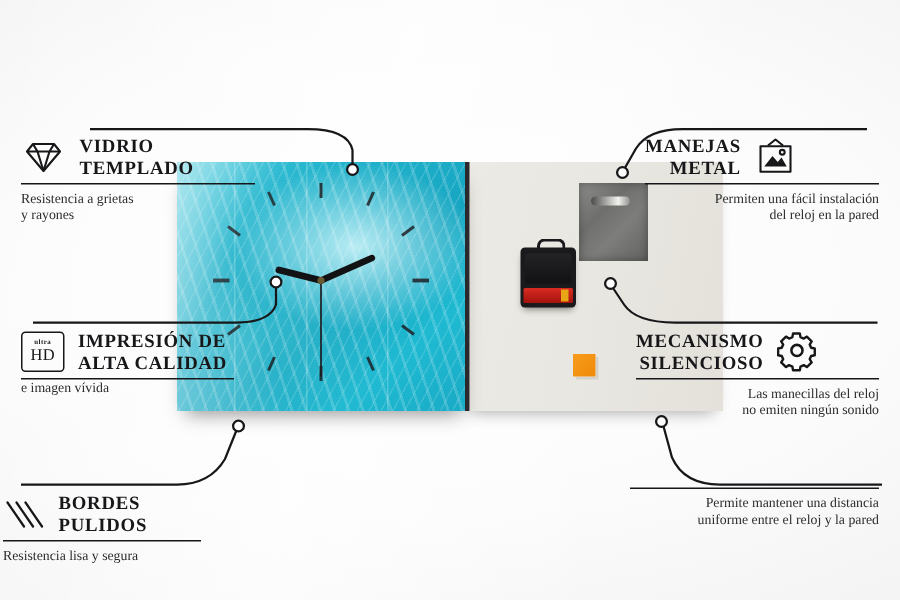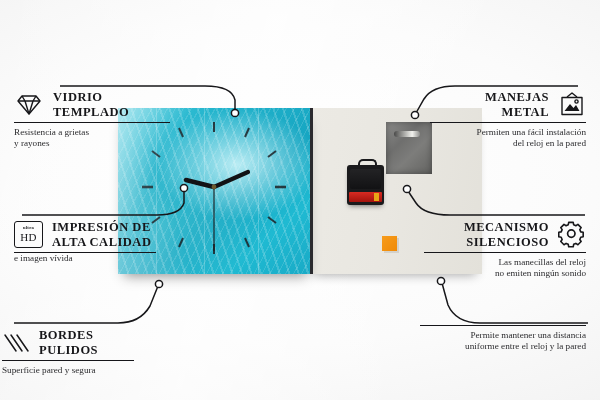--- a/index.html
+++ b/index.html
@@ -94,21 +94,21 @@
     color:#17171a;text-transform:uppercase;font-weight:700;
     font-family:"Liberation Serif", serif;
   }
   .co-rule{height:0;border-top:1.4px solid #16161a;margin-top:3px;}
   .co-sub{
     font-size:9.2px;line-height:11.4px;color:#2c2c2f;margin-top:3.5px;
     font-family:Liberation Serif, serif;
   }
   .left .co-title{text-align:left;}
   .left .co-sub{text-align:left;}
-  .right .co-head{flex-direction:row;justify-content:flex-end;}
+  .right .co-head{flex-direction:row;}
   .right .co-title{text-align:right;}
   .right .co-sub{text-align:right;}
   .ico{flex:0 0 auto;display:block;}
   .hd-box{
     width:27px;height:25px;border:1.6px solid #17171a;border-radius:3px;
     display:flex;flex-direction:column;align-items:center;justify-content:center;line-height:1;
   }
   .hd-ultra{font-size:4.6px;letter-spacing:.3px;color:#17171a;font-weight:700;}
   .hd-hd{font-size:11px;font-weight:400;color:#17171a;letter-spacing:.2px;margin-top:1px;}
 </style>
@@ -223,21 +223,21 @@
           <line x1="9" y1="4" x2="20" y2="20"></line>
           <line x1="15" y1="4" x2="26" y2="20"></line>
         </g>
       </svg>
       <div>
         <div class="co-title">BORDES</div>
         <div class="co-title">PULIDOS</div>
       </div>
     </div>
     <div class="co-rule" style="width:132px;"></div>
-    <div class="co-sub">Superficie pared y segura</div>
+    <div class="co-sub">Resistencia lisa y segura</div>
   </div>
 
   <div class="callout right" style="left:430px;top:44px;width:156px;">
     <div class="co-head">
       <div>
         <div class="co-title">MANEJAS</div>
         <div class="co-title">METAL</div>
       </div>
       <svg class="ico" width="28" height="26" viewBox="0 0 28 26">
         <g fill="none" stroke="#17171a" stroke-width="1.4" stroke-linejoin="round">

